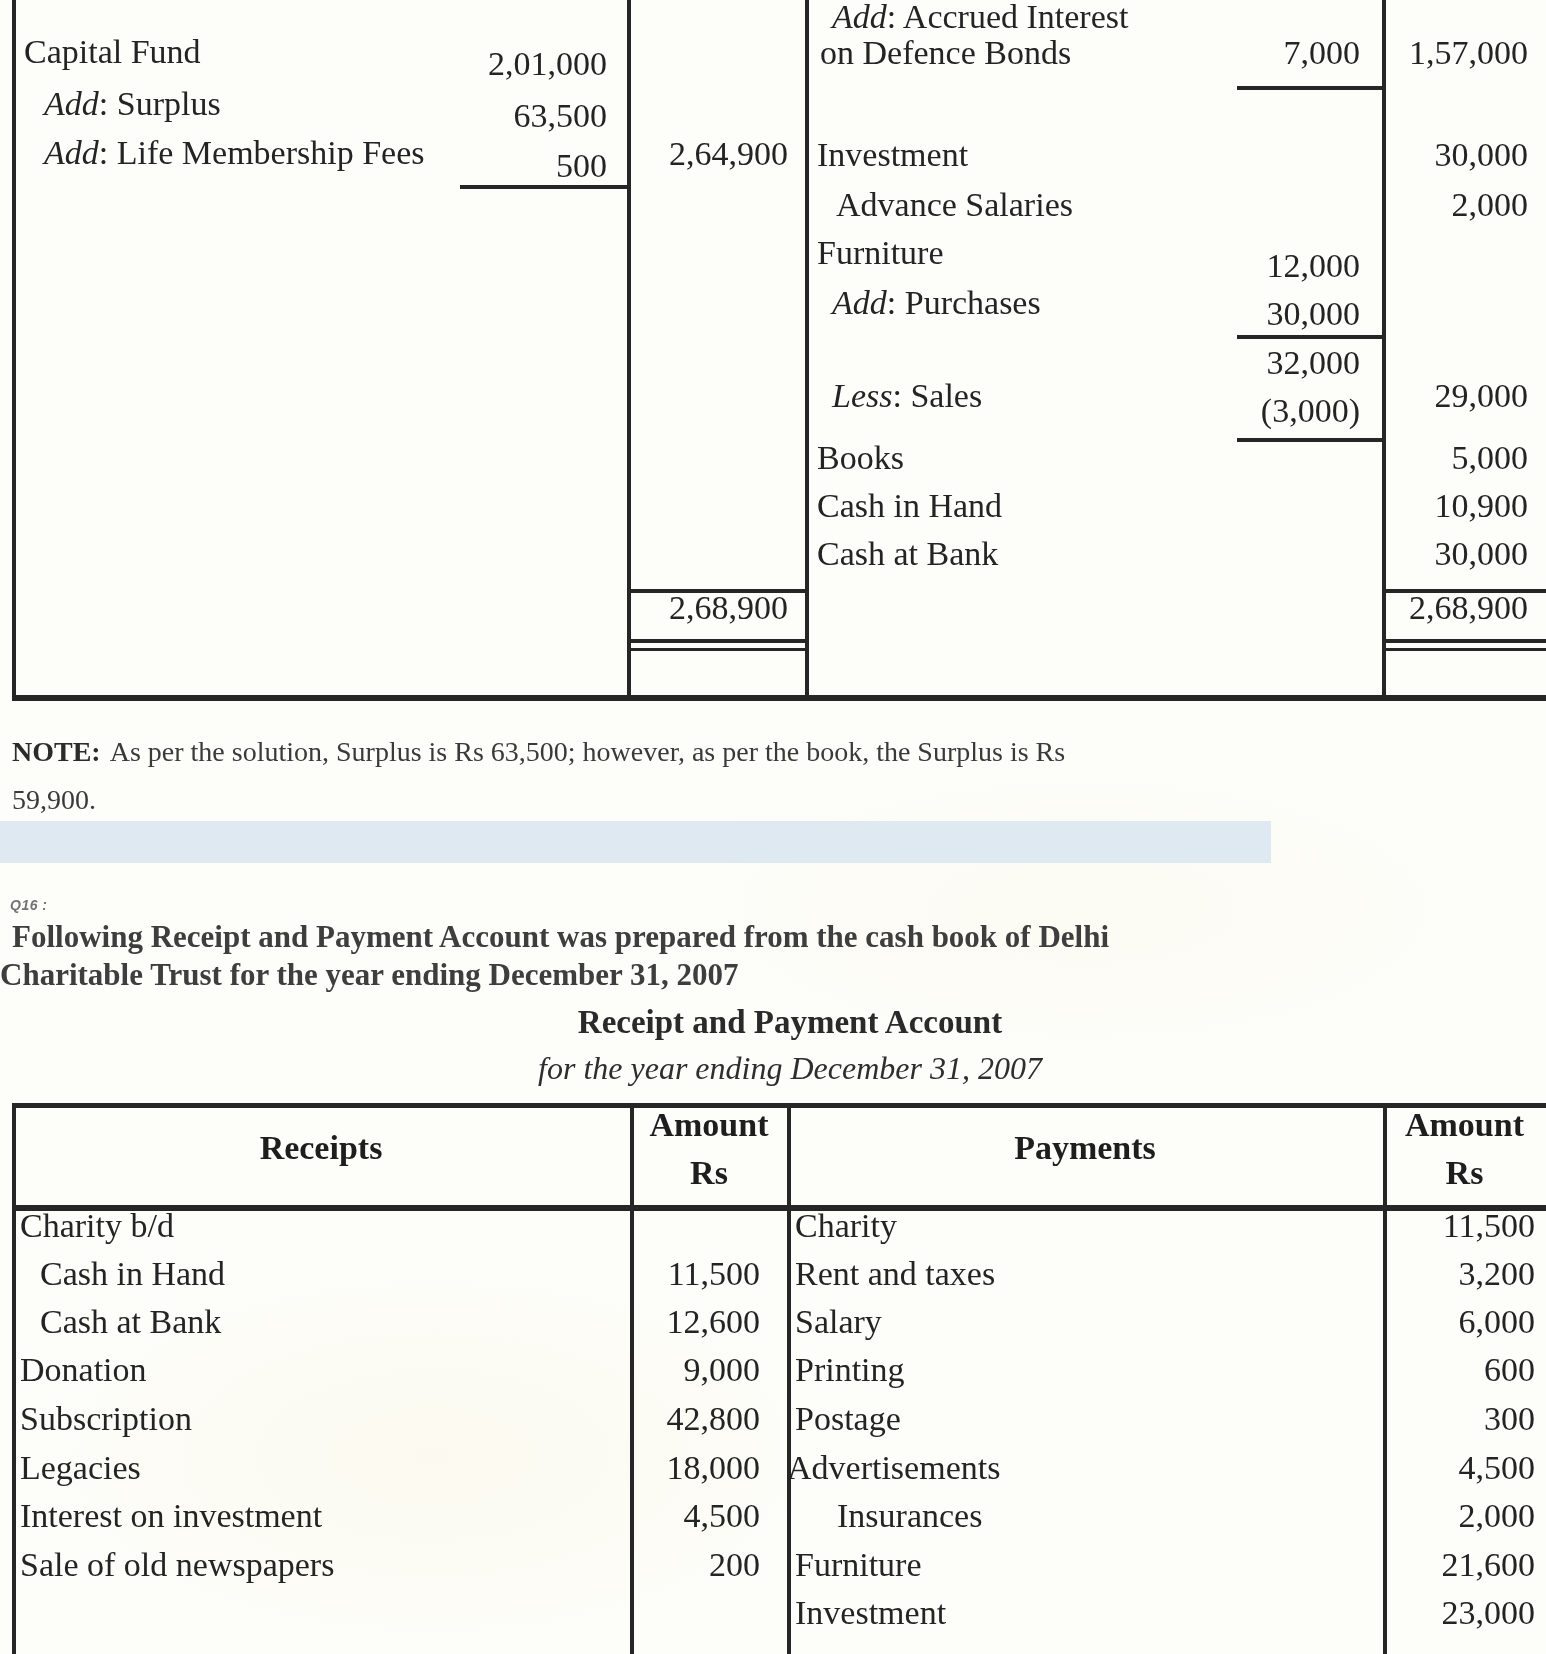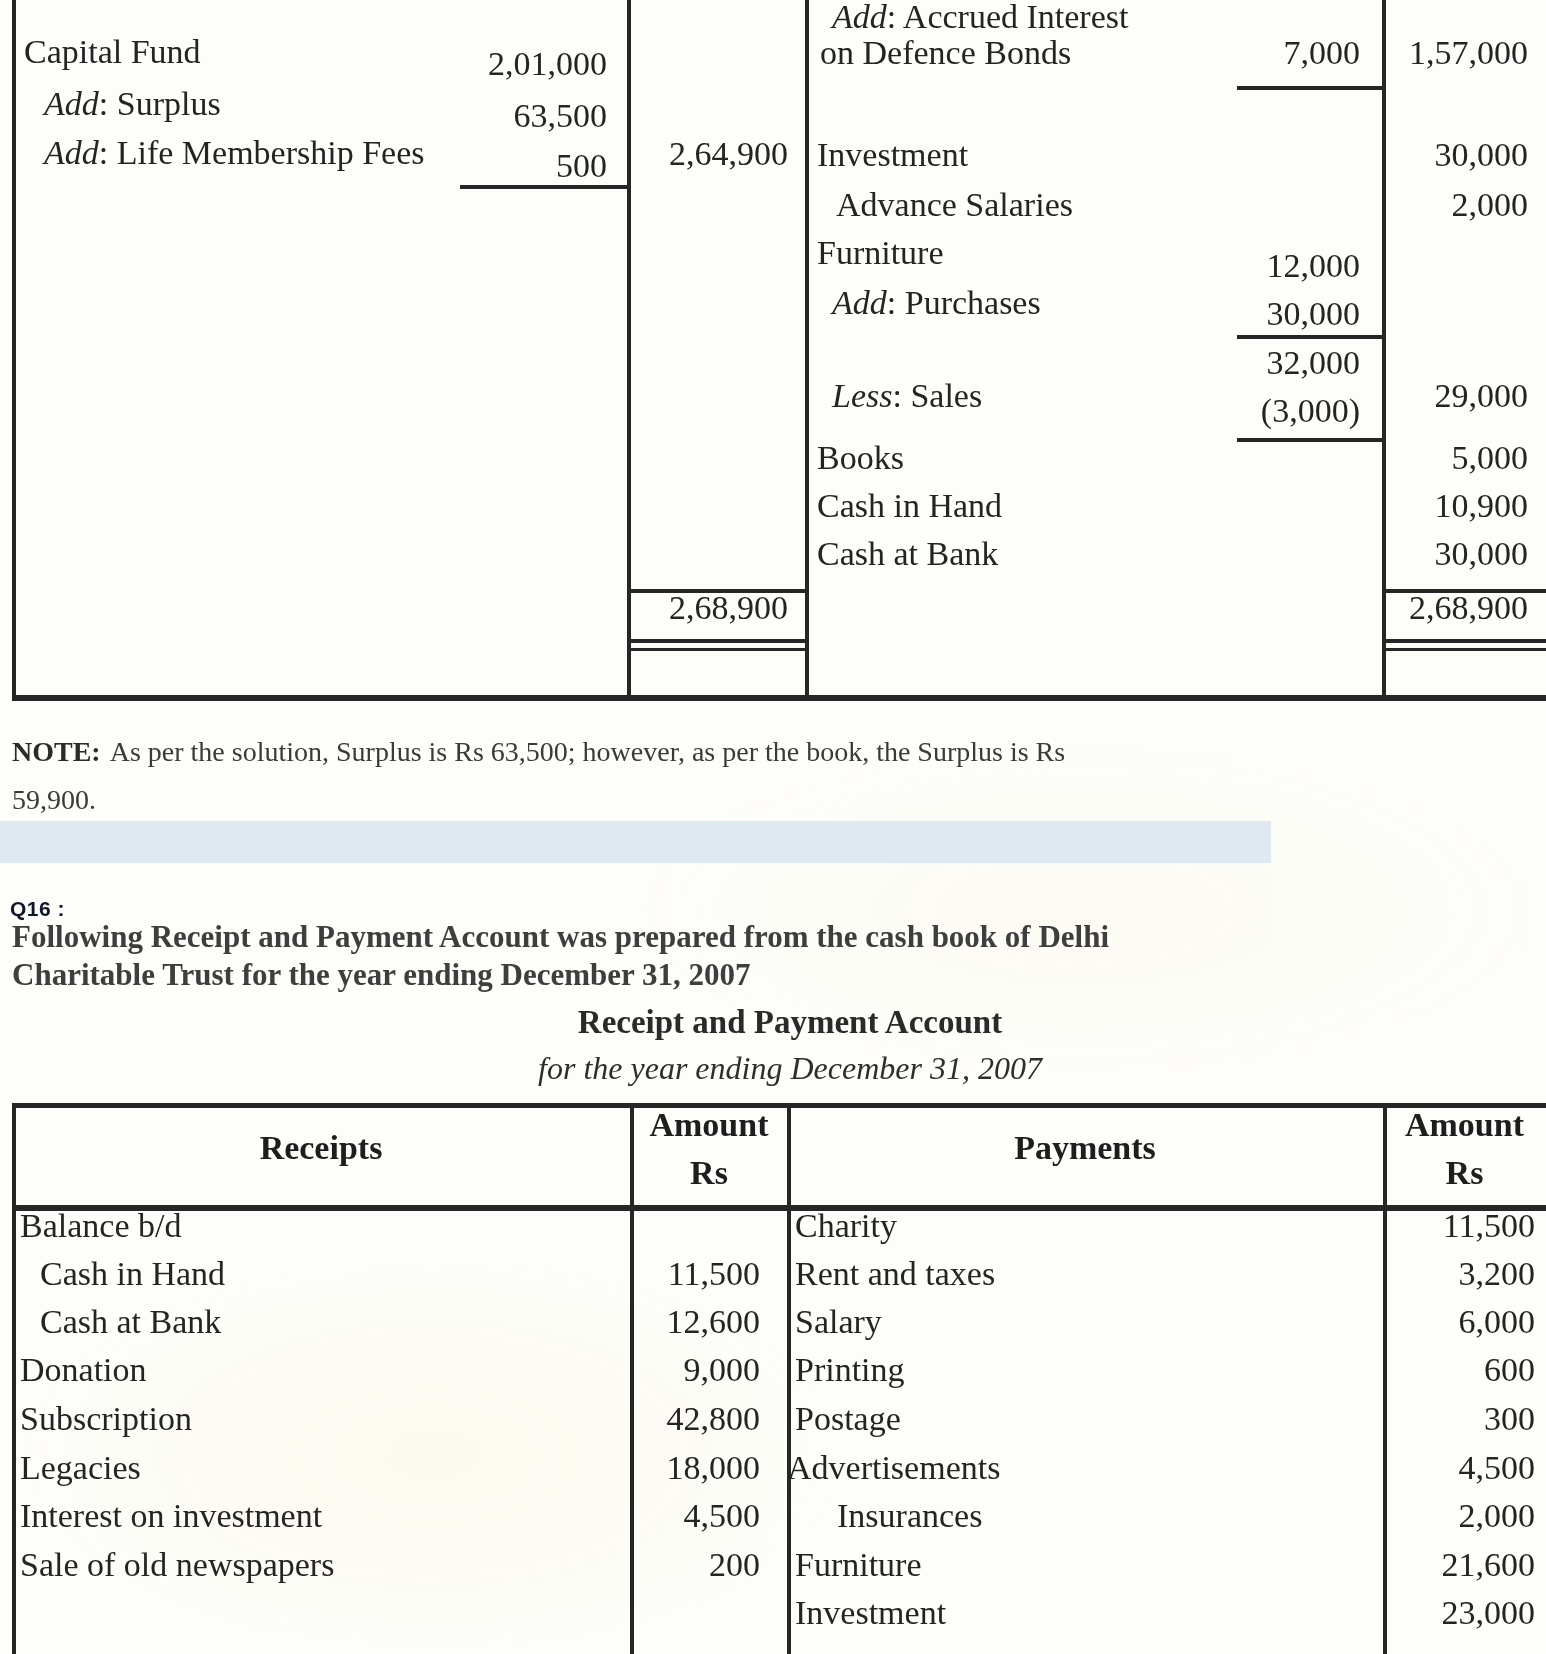--- a/index.html
+++ b/index.html
@@ -15,21 +15,21 @@
     color:#222;
   }
   .t{position:absolute;font-size:34px;line-height:1;white-space:nowrap;color:#242424;}
   .amt{position:absolute;font-size:34px;line-height:1;text-align:right;white-space:nowrap;color:#242424;}
   .hd{position:absolute;font-size:34px;line-height:1;font-weight:bold;text-align:center;color:#1e1e1e;white-space:nowrap;}
   .vline{position:absolute;width:4px;background:#262626;}
   .hline{position:absolute;height:4px;background:#262626;}
   .note-line{position:absolute;font-size:28px;line-height:1.2;color:#3a3a3a;white-space:nowrap;}
   .note-line b{color:#2b2b2b;}
   .note-rest{margin-left:9px;}
-  .q-tag{position:absolute;font-family:"Liberation Sans","DejaVu Sans",sans-serif;font-size:21px;font-weight:bold;color:#0f172a;letter-spacing:.5px;}
+  .q-tag{position:absolute;font-family:"Liberation Sans","DejaVu Sans",sans-serif;font-size:14px;font-weight:bold;color:#737373;letter-spacing:.5px;font-style:italic;}
   .q-line{position:absolute;font-size:31px;line-height:1;font-weight:bold;color:#3e3e3e;white-space:nowrap;}
   .title-line{position:absolute;left:0;width:1580px;text-align:center;font-size:33px;font-weight:bold;color:#2a2a2a;line-height:1;}
   .subtitle-line{position:absolute;left:0;width:1580px;text-align:center;font-size:32px;font-style:italic;color:#2e2e2e;line-height:1;}
   .highlight-bar{position:absolute;left:0;top:821px;width:1271px;height:42px;background:#dfe9f1;}
   i{font-style:italic;}
 </style>
 </head>
 <body>
 
 <div>
@@ -100,42 +100,42 @@
 
 <div class="note-line" style="left:12px;top:735px;">
   <b>NOTE:</b><span class="note-rest">As per the solution, Surplus is Rs 63,500; however, as per the book, the Surplus is Rs</span>
 </div>
 <div class="note-line" style="left:12px;top:783px;">59,900.</div>
 
 <div class="highlight-bar"></div>
 
 <div class="q-tag" style="left:10px;top:897px;">Q16 :</div>
 <div class="q-line" style="left:12px;top:921px;">Following Receipt and Payment Account was prepared from the cash book of Delhi</div>
-<div class="q-line" style="left:12px;top:959px;">Charitable Trust for the year ending December 31, 2007</div>
+<div class="q-line" style="left:0;top:959px;">Charitable Trust for the year ending December 31, 2007</div>
 
 <div class="title-line" style="top:1006px;">Receipt and Payment Account</div>
 <div class="subtitle-line" style="top:1052px;">for the year ending December 31, 2007</div>
 
 <div>
 
   <div class="hline" style="left:12px;top:1103px;width:1534px;height:5px;"></div>
   <div class="vline" style="left:12px;top:1103px;height:551px;"></div>
   <div class="vline" style="left:630px;top:1103px;height:551px;"></div>
   <div class="vline" style="left:787px;top:1103px;height:551px;"></div>
   <div class="vline" style="left:1383px;top:1103px;height:551px;"></div>
   <div class="hline" style="left:12px;top:1205px;width:1534px;height:6px;"></div>
 
   <div class="hd" style="left:16px;top:1131px;width:610px;">Receipts</div>
   <div class="hd" style="left:634px;top:1108px;width:150px;">Amount</div>
   <div class="hd" style="left:634px;top:1156px;width:150px;">Rs</div>
   <div class="hd" style="left:791px;top:1131px;width:588px;">Payments</div>
   <div class="hd" style="left:1387px;top:1108px;width:155px;">Amount</div>
   <div class="hd" style="left:1387px;top:1156px;width:155px;">Rs</div>
 
-  <span class="t" style="left:20px;top:1209px;">Balance b/d</span>
+  <span class="t" style="left:20px;top:1209px;">Charity b/d</span>
   <span class="amt" style="left:558px;top:1209px;width:202px;"></span>
 
   <span class="t" style="left:40px;top:1257px;">Cash in Hand</span>
   <span class="amt" style="left:558px;top:1257px;width:202px;">11,500</span>
 
   <span class="t" style="left:40px;top:1305px;">Cash at Bank</span>
   <span class="amt" style="left:558px;top:1305px;width:202px;">12,600</span>
 
   <span class="t" style="left:20px;top:1353px;">Donation</span>
   <span class="amt" style="left:558px;top:1353px;width:202px;">9,000</span>

